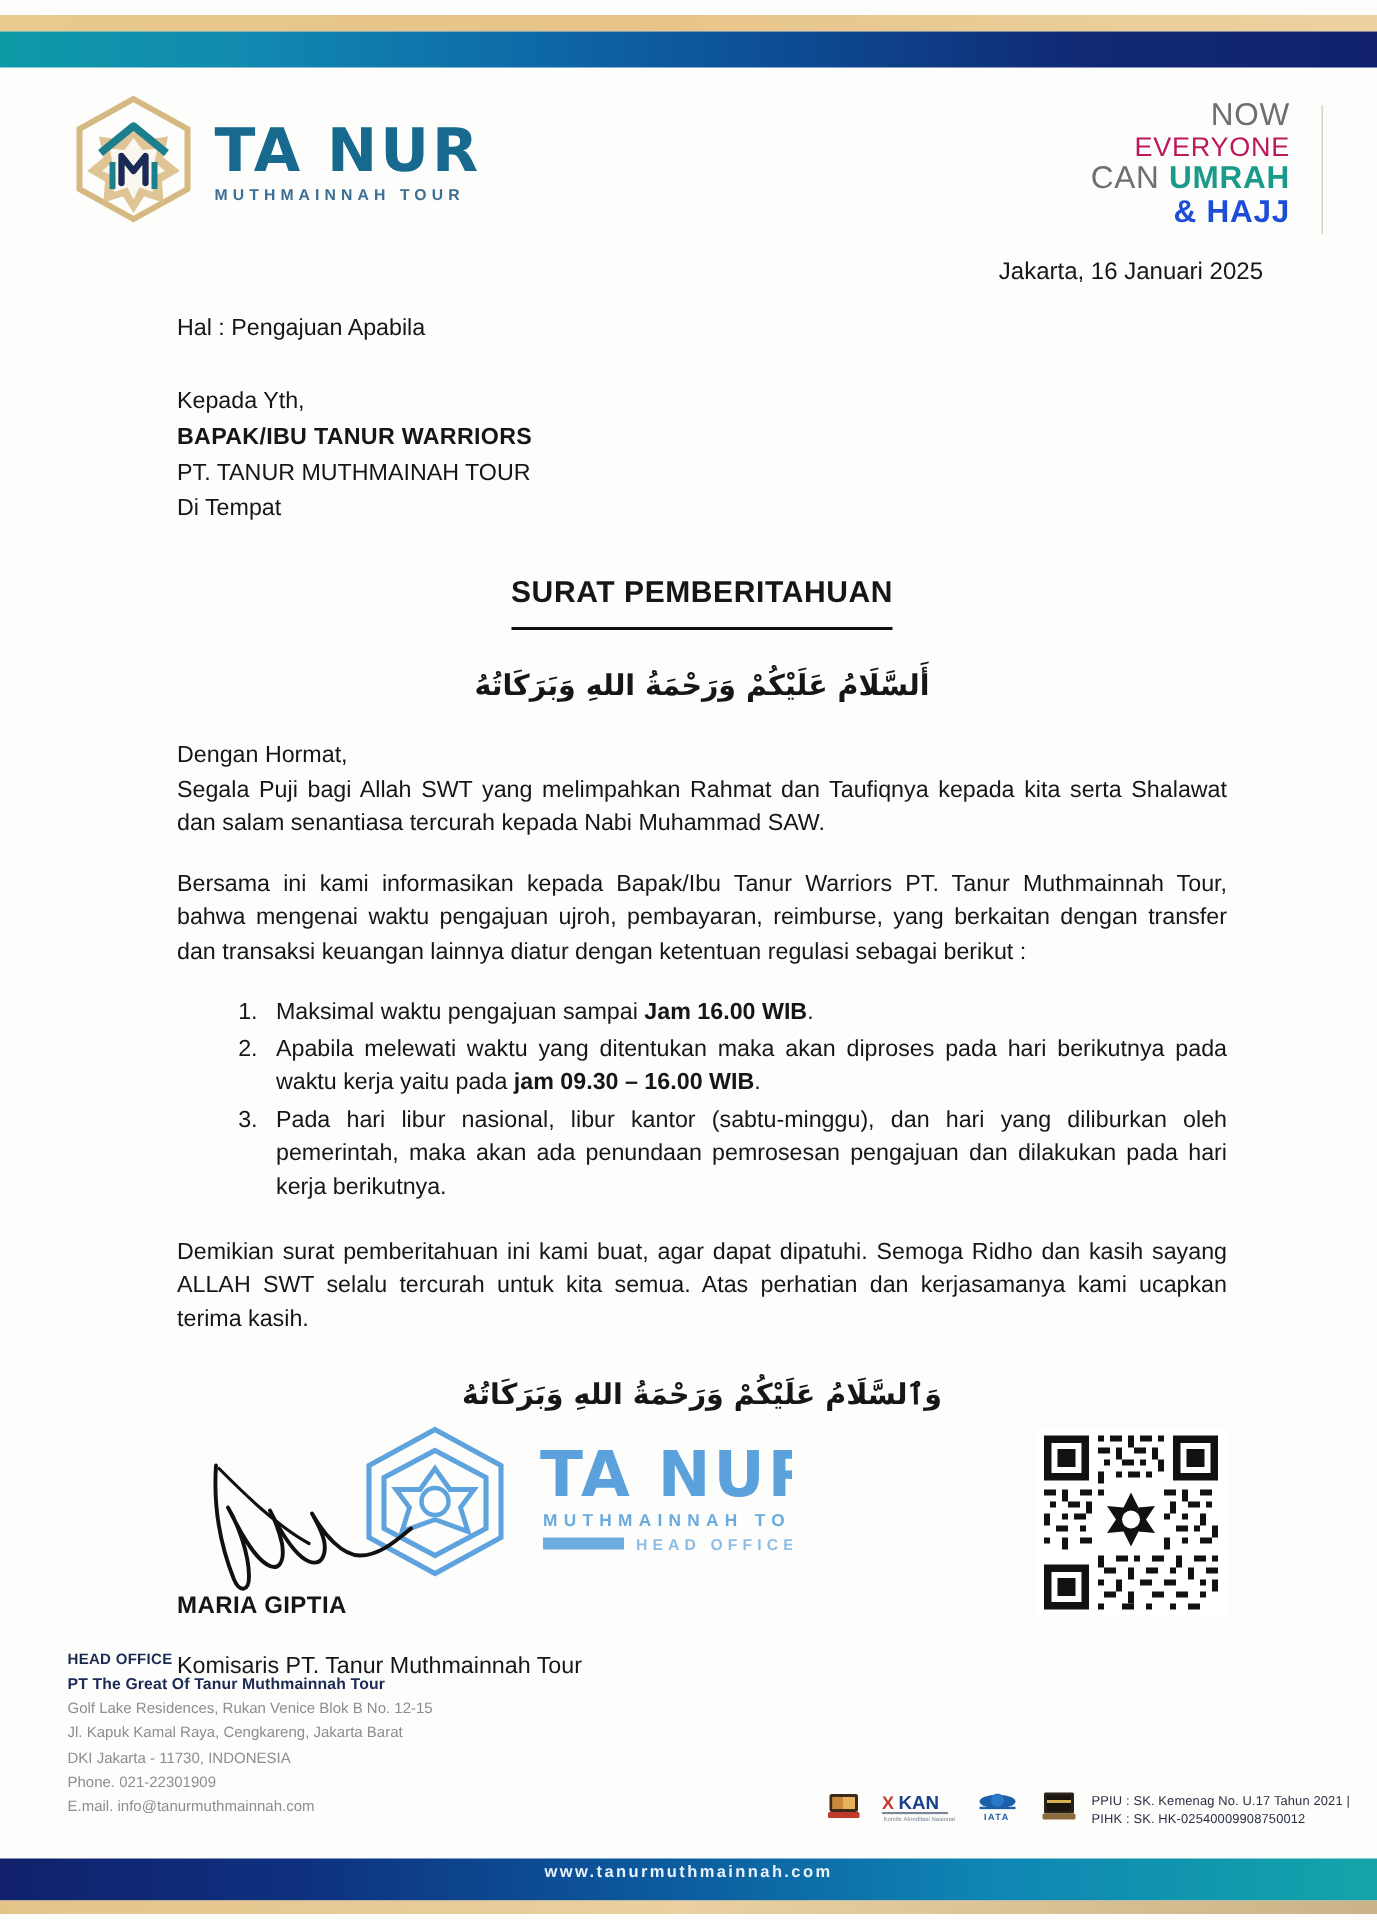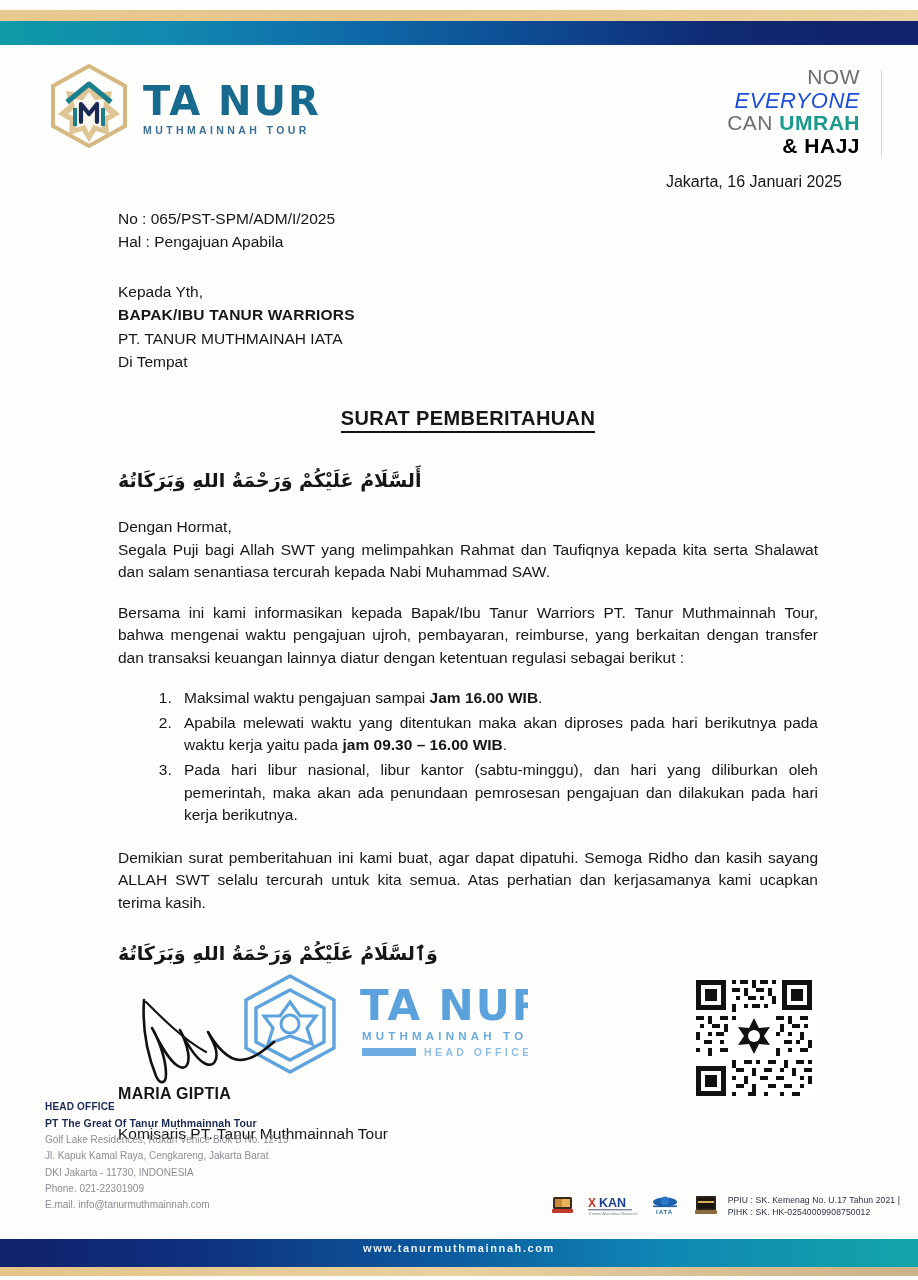--- a/index.html
+++ b/index.html
@@ -54,24 +54,24 @@
   .brand-sub{
     font-size:10.5px;letter-spacing:3.4px;color:#3b6f95;font-weight:bold;
     margin-top:4px;
   }
   .tagline{
     position:absolute;right:58px;top:14px;text-align:right;
     font-family:"Liberation Sans", sans-serif;
     line-height:1.08;
   }
   .tag-l1{font-size:21px;color:#6d6e71;letter-spacing:0.5px;}
-  .tag-l2{font-size:22px;color:#1d4ed8;letter-spacing:0.5px;font-style:italic;}
+  .tag-l2{font-size:18px;color:#be185d;letter-spacing:0.5px;}
   .tag-l3{font-size:21px;color:#6d6e71;letter-spacing:0.5px;}
   .tag-l3 b{color:#1a9a8a;font-weight:bold;}
-  .tag-l4{font-size:21px;color:#000000;font-weight:bold;letter-spacing:0.5px;}
+  .tag-l4{font-size:21px;color:#1d4ed8;font-weight:bold;letter-spacing:0.5px;}
   .tag-rule{
     position:absolute;right:36px;top:18px;width:1px;height:86px;background:#d8d2c4;
   }
 
   
   .doc{
     position:absolute;left:0;top:170px;width:918px;
     font-size:15.5px;line-height:1.45;color:#161616;
   }
   .date{
@@ -80,28 +80,28 @@
   .block{padding-left:118px;padding-right:100px;}
   .meta{margin-bottom:26px;}
   .meta div{line-height:1.5;}
   .recipient{margin-bottom:30px;}
   .recipient div{line-height:1.52;}
   .recipient .strong{font-weight:bold;letter-spacing:0.2px;}
   .title{
     text-align:center;font-size:20px;font-weight:bold;letter-spacing:0.4px;
     margin:8px 0 34px 0;
   }
-  .title span{border-bottom:2.2px solid #111;padding-bottom:2px;text-align:right;}
+  .title span{border-bottom:2.2px solid #111;padding-bottom:12px;text-align:right;}
   .arabic{
     font-family:"DejaVu Sans", sans-serif;
     direction:rtl;text-align:right;
     font-size:19px;font-weight:bold;margin-bottom:22px;
     padding-right:0;
   }
-  .arabic.left{text-align:left;direction:rtl;unicode-bidi:plaintext;}
+  .arabic.left{text-align:center;direction:rtl;unicode-bidi:plaintext;}
   p.para{margin:0 0 18px 0;text-align:justify;}
   p.tight{margin:0;}
   ol.rules{
     margin:4px 0 20px 0;padding-left:58px;text-align:justify;
   }
   ol.rules li{margin-bottom:2px;padding-left:8px;line-height:1.46;}
   b{font-weight:bold;}
 
   
   .sign-area{position:relative;height:150px;margin-top:10px;}
@@ -164,28 +164,27 @@
     </div>
     <div class="tag-rule"></div>
   </div>
 
   <div class="doc">
 
     <div class="date">Jakarta, 16 Januari 2025</div>
 
     <div class="block">
       <div class="meta">
-        <div><span>No  : </span><span>065/PST-SPM/ADM/I/2025</span></div>
         <div><span>Hal : </span><span>Pengajuan Apabila</span></div>
       </div>
 
       <div class="recipient">
         <div>Kepada Yth,</div>
         <div class="strong">BAPAK/IBU TANUR WARRIORS</div>
-        <div>PT. TANUR MUTHMAINAH IATA</div>
+        <div>PT. TANUR MUTHMAINAH TOUR</div>
         <div>Di Tempat</div>
       </div>
 
       <div class="title"><span>SURAT PEMBERITAHUAN</span></div>
 
       <div class="arabic left">أَلسَّلَامُ عَلَيْكُمْ وَرَحْمَةُ اللهِ وَبَرَكَاتُهُ</div>
 
       <p class="para tight">Dengan Hormat,</p>
       <p class="para">Segala Puji bagi Allah SWT yang melimpahkan Rahmat dan Taufiqnya kepada kita serta Shalawat dan salam senantiasa tercurah kepada Nabi Muhammad SAW.</p>
       <p class="para">Bersama ini kami informasikan kepada Bapak/Ibu Tanur Warriors PT. Tanur Muthmainnah Tour, bahwa mengenai waktu pengajuan ujroh, pembayaran, reimburse, yang berkaitan dengan transfer dan transaksi keuangan lainnya diatur dengan ketentuan regulasi sebagai berikut :</p>

